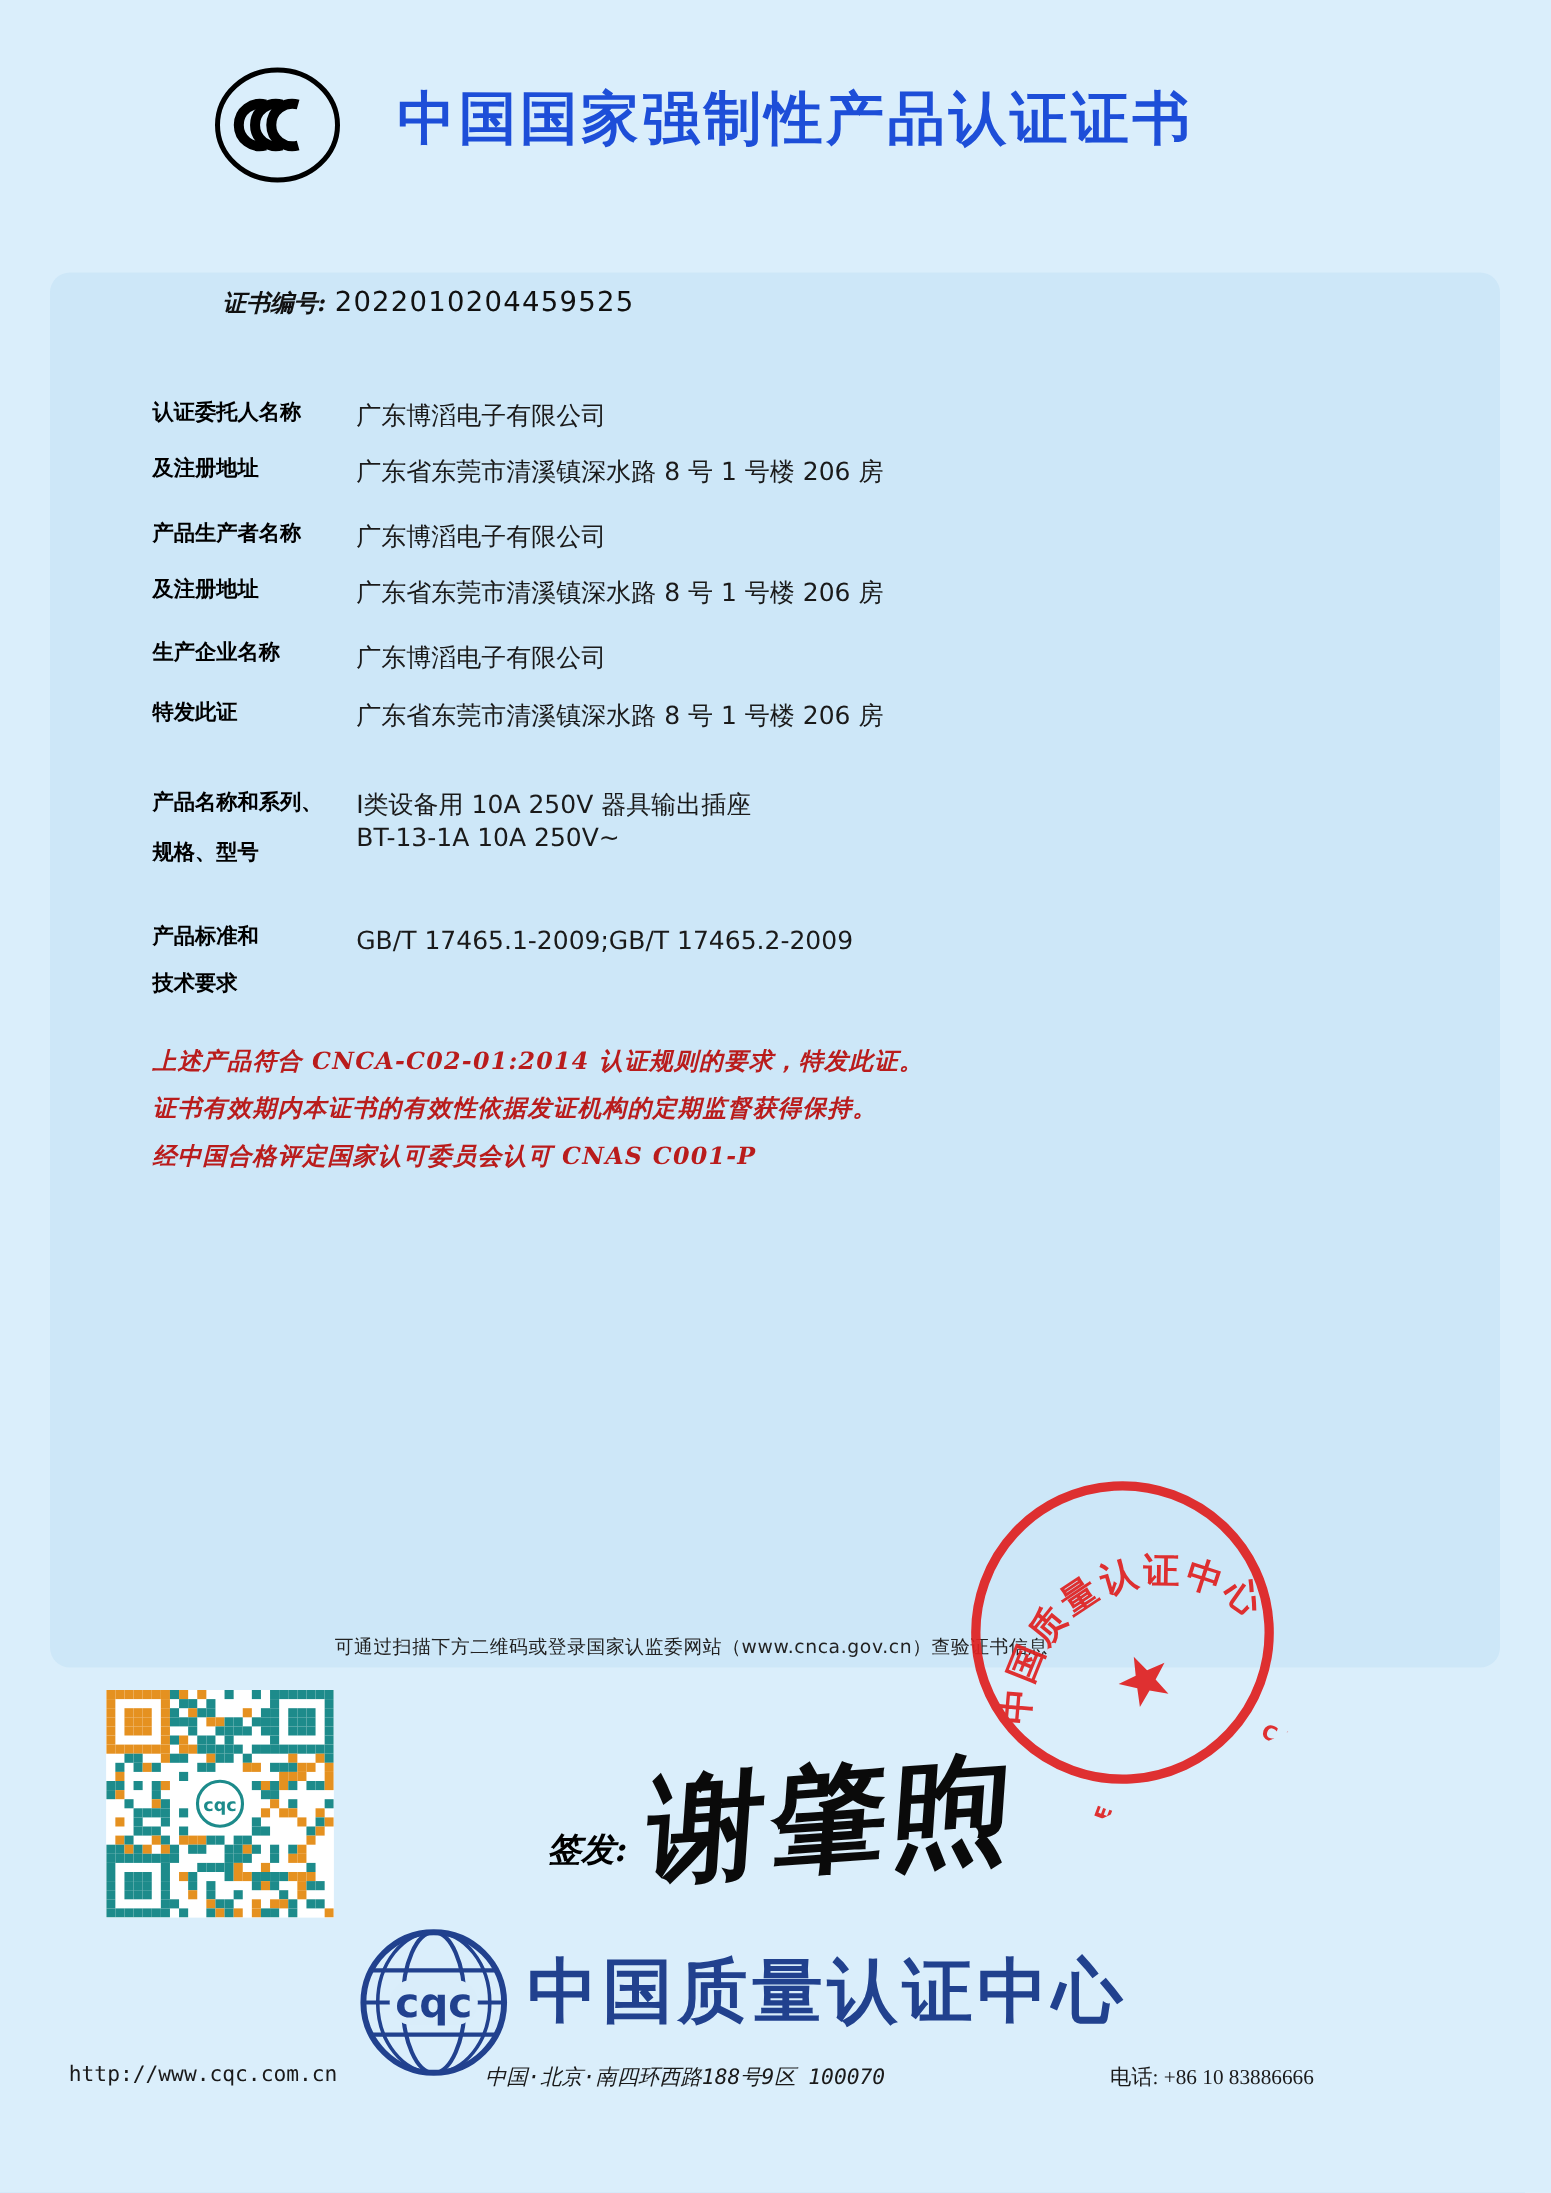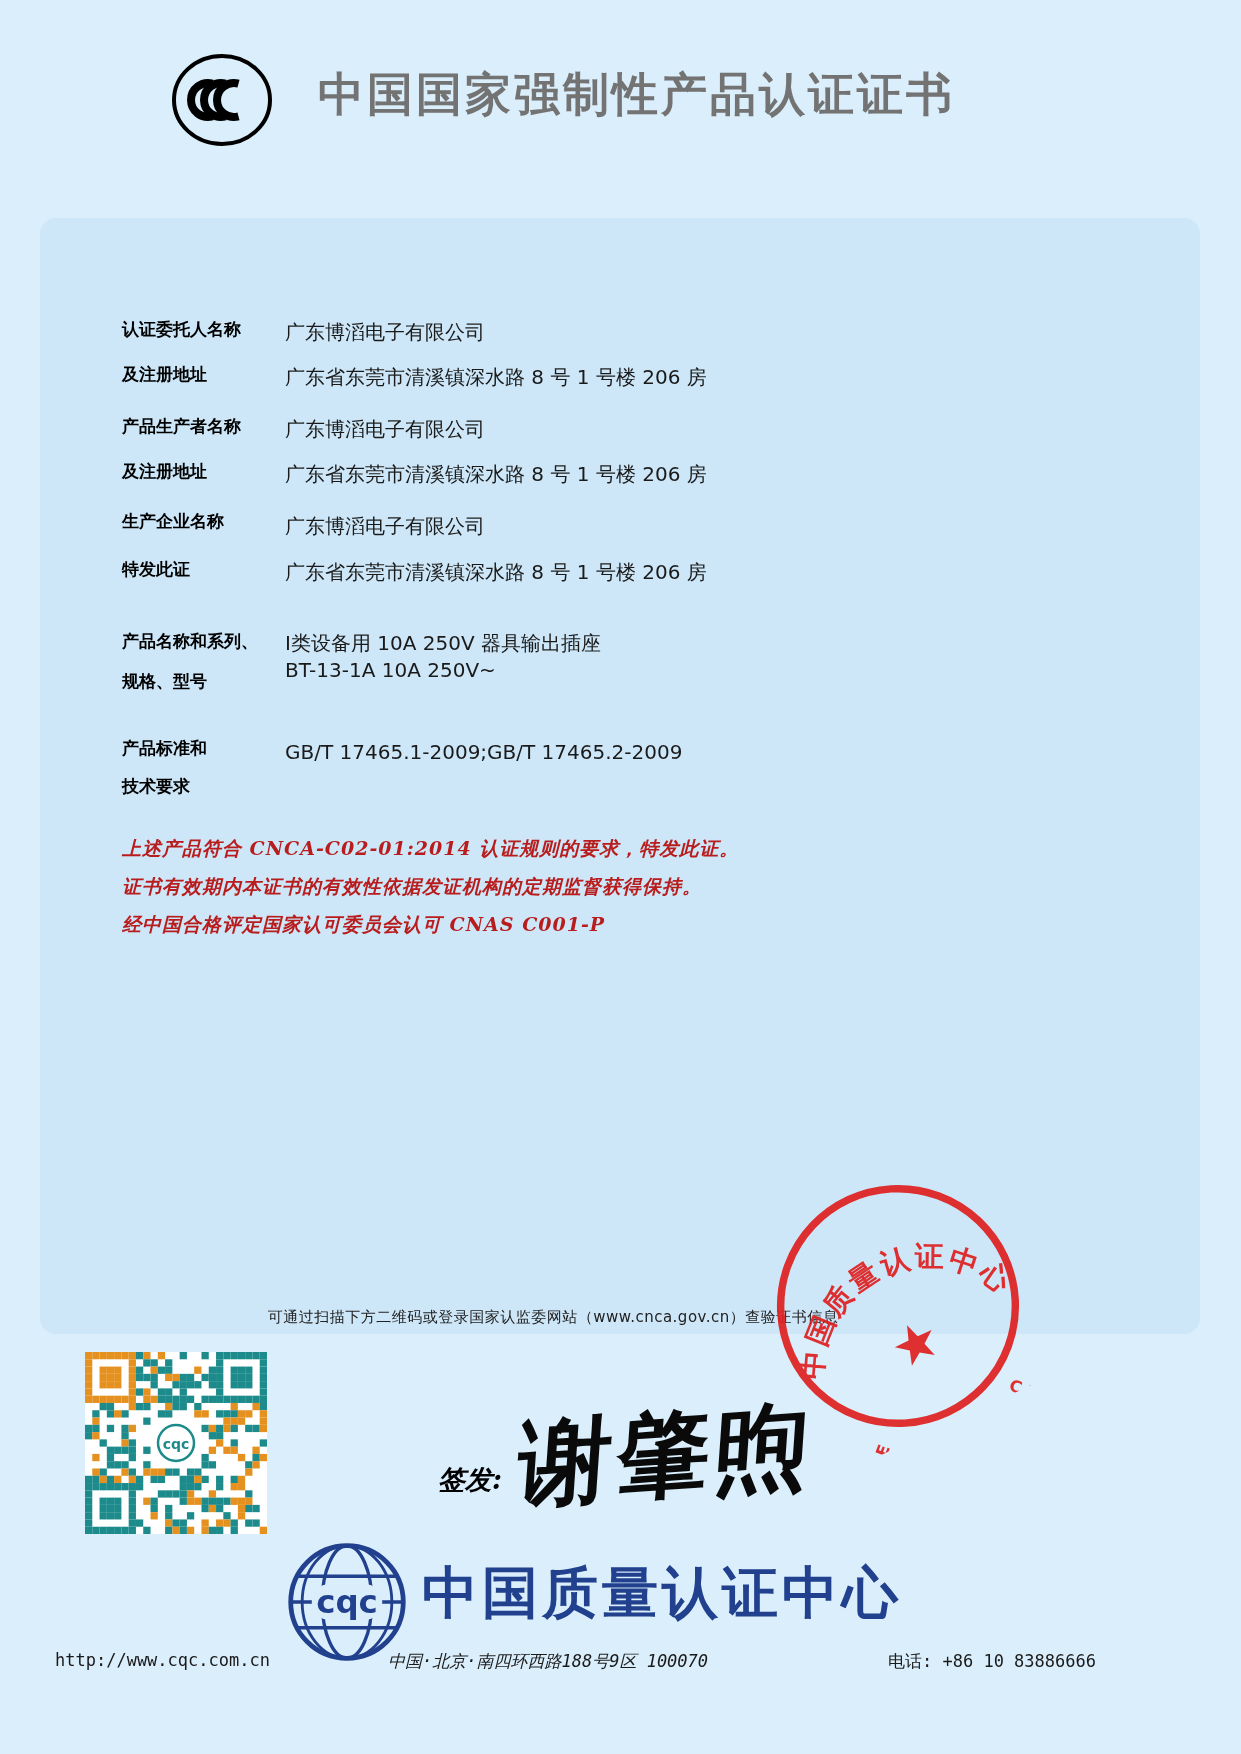--- a/index.html
+++ b/index.html
@@ -7,21 +7,21 @@
     width:1241px;height:1754px;position:relative;overflow:hidden;
     background:#daeefb;
     font-family:"DejaVu Sans","Liberation Sans",sans-serif;
     color:#111;
   }
   
   .header{position:absolute;left:0;top:0;width:1241px;height:218px;}
   .ccc-logo{position:absolute;left:170px;top:52px;width:104px;height:96px;}
   .page-title{
     position:absolute;left:318px;top:64px;
-    font-size:46px;font-weight:bold;letter-spacing:3px;color:#737373;
+    font-size:46px;font-weight:bold;letter-spacing:3px;color:#1d4ed8;
     font-family:"DejaVu Sans","Liberation Sans",sans-serif;
   }
   
   .panel{
     position:absolute;left:40px;top:218px;width:1160px;height:1116px;
     background:#cde7f8;border-radius:16px;
   }
   .cert-row{position:absolute;left:138px;top:12px;font-size:21px;}
   .kai-label{font-family:"DejaVu Serif","Liberation Serif",serif;font-style:italic;font-weight:bold;font-size:19px;}
   .cert-no{font-size:22px;letter-spacing:1px;}
@@ -49,37 +49,41 @@
   }
   .cqc-logo{position:absolute;left:285px;top:1540px;width:124px;height:124px;}
   .cqc-name{
     position:absolute;left:422px;top:1556px;font-size:56px;font-weight:800;
     color:#21418e;letter-spacing:4px;
   }
   .stamp{position:absolute;left:770px;top:1178px;width:256px;height:256px;transform:rotate(-25deg);opacity:0.92;}
   .footer{position:absolute;left:0;top:1650px;width:1241px;font-family:"DejaVu Sans Mono","Liberation Mono",monospace;font-size:17px;color:#1a1a1a;}
   .footer .site{position:absolute;left:55px;top:0;}
   .footer .addr{position:absolute;left:388px;top:0;font-style:italic;}
-  .footer .phone{position:absolute;left:888px;top:0;}
+  .footer .phone{position:absolute;left:888px;top:0;font-family:Liberation Serif, serif;}
 </style>
 </head>
 <body>
 
 <div class="header">
   <svg class="ccc-logo" viewBox="0 0 104 96" aria-hidden="true">
     <ellipse cx="52" cy="48" rx="48" ry="44" fill="none" stroke="#000" stroke-width="4"></ellipse>
     <path d="M 42.5 64.4 A 17 17 0 1 1 42.5 31.6" fill="none" stroke="#000" stroke-width="8"></path>
     <path d="M 55.5 64.4 A 17 17 0 1 1 55.5 31.6" fill="none" stroke="#000" stroke-width="8"></path>
     <path d="M 68.5 64.4 A 17 17 0 1 1 68.5 31.6" fill="none" stroke="#000" stroke-width="8"></path>
   </svg>
   <div class="page-title">中国国家强制性产品认证证书</div>
 </div>
 
 <div class="panel">
 
+  <div class="cert-row">
+    <span class="kai-label">证书编号:</span>
+    <span class="cert-no">2022010204459525</span>
+  </div>
 
 
   <div class="field-label" style="top:100px">认证委托人名称</div>
   <div class="field-value" style="top:101px">广东博滔电子有限公司</div>
   <div class="field-label" style="top:145px">及注册地址</div>
   <div class="field-value" style="top:146px">广东省东莞市清溪镇深水路 8 号 1 号楼 206 房</div>
 
   <div class="field-label" style="top:197px">产品生产者名称</div>
   <div class="field-value" style="top:198px">广东博滔电子有限公司</div>
   <div class="field-label" style="top:242px">及注册地址</div>

